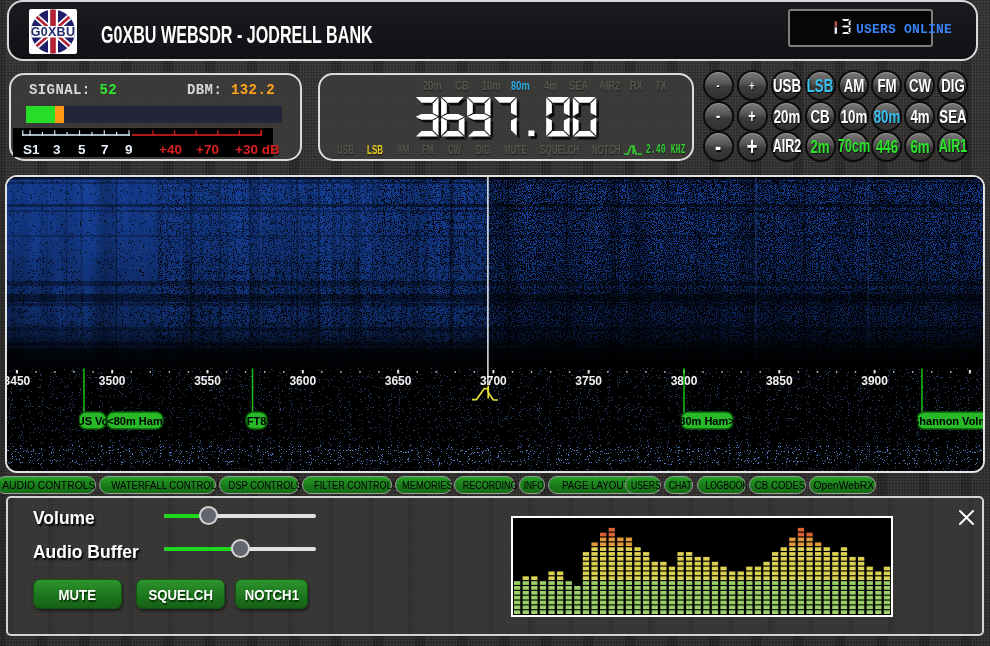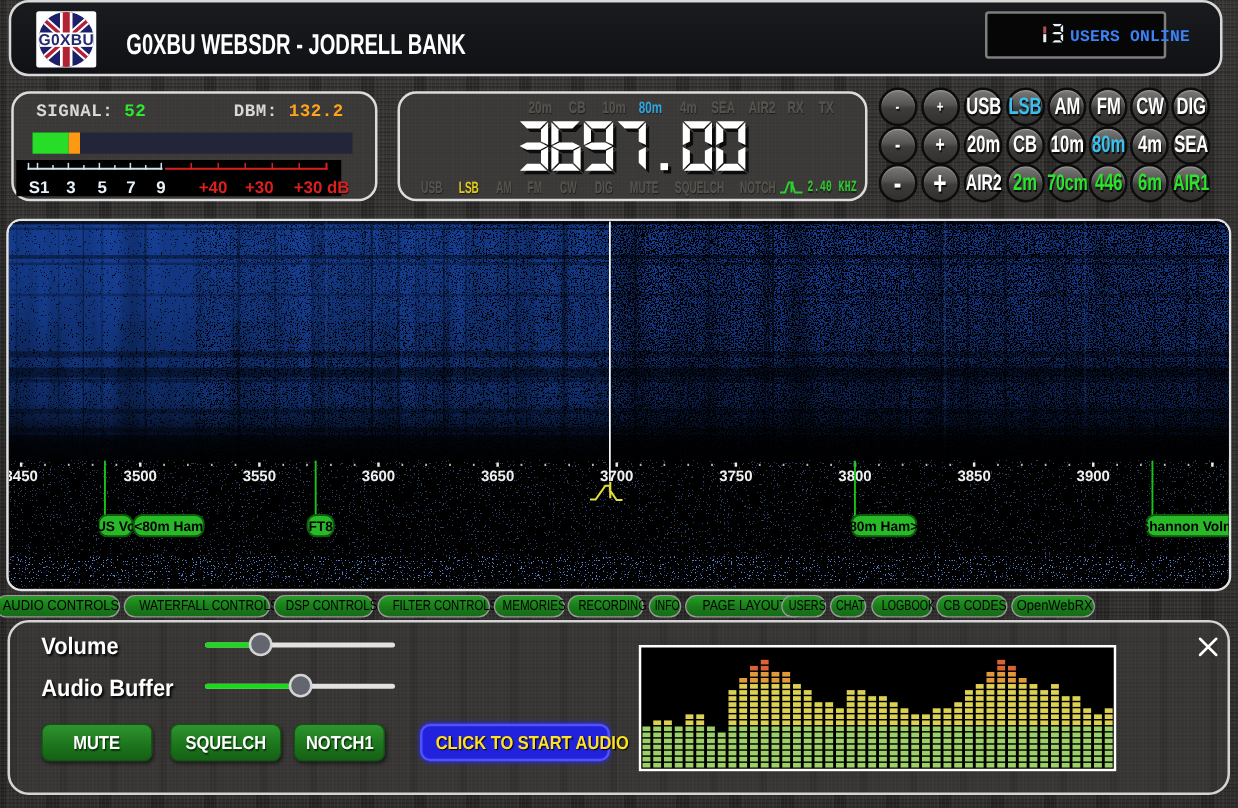--- a/index.html
+++ b/index.html
@@ -43,21 +43,21 @@
 color:#fff;font-weight:bold;text-align:center;box-shadow:inset 0 1px 1px rgba(255,255,255,0.25)}
 .rb span{position:absolute;left:50%;top:50%;transform:translate(-50%,-52%) scale(0.70,1);text-shadow:1px 1.5px 1px rgba(0,0,0,0.85);white-space:nowrap}
 .rb .grn{color:#2ce42c}.rb .cyn{color:#3bc0ee}
 
 #wf{position:absolute;left:5px;top:175px;width:980px;height:298px;background:#000;border:2px solid #e2e2e2;border-radius:12px;overflow:hidden}
 
 #tabs{position:absolute;left:0;top:476px;width:990px;height:19px}
 .tab{position:absolute;top:0;height:18px;border-radius:9px;background:linear-gradient(180deg,#23a023,#1a7a1a 55%,#156c15);border:1px solid #9a9a9a;color:#000;font-size:11.5px;text-align:center;white-space:nowrap;line-height:16.5px}
 .tab span{display:inline-block;transform:scale(0.86,1);transform-origin:center}
 
-#bot{position:absolute;left:6px;top:496px;width:978px;height:140px;background:#383736;border:2px solid #d4d4d4;border-radius:17px;
+#bot{position:absolute;left:6px;top:496px;width:978px;height:140px;background:#383736;border:2px solid #d4d4d4;border-radius:5px;
 background-image:repeating-linear-gradient(90deg, rgba(255,255,255,0.018) 0 1px, transparent 1px 3px),repeating-linear-gradient(0deg, rgba(0,0,0,0.07) 0 1px, transparent 1px 3px),repeating-linear-gradient(90deg, rgba(0,0,0,0.09) 0 6px, transparent 6px 40px)}
 .wlab{position:absolute;color:#fff;font-weight:bold;font-size:19px;text-shadow:1.5px 1.5px 2px #000;transform:scale(0.92,1);transform-origin:0 0}
 .track{position:absolute;height:4px;border-radius:2px;background:#e2e2e2}
 .track .fill{position:absolute;left:0;top:0;height:4px;border-radius:2px;background:#1dd91d}
 .thumb{position:absolute;width:19px;height:19px;border-radius:50%;background:#63656f;border:2px solid #d4d4d4}
 .gbtn{position:absolute;height:30px;border-radius:7px;background:linear-gradient(180deg,#2f9b2f,#1d7a1d);background:linear-gradient(180deg,#2e942e,#1c741c 60%,#166016);border:1px solid #115511;color:#fff;font-weight:bold;font-size:15px;text-align:center;text-shadow:1px 1.5px 1px #063306;box-shadow:1px 2px 3px rgba(0,0,0,0.5)}
 .gbtn i,.bbtn i{font-style:normal;display:inline-block;transform:scale(0.88,1);white-space:nowrap}
 .bbtn{position:absolute;height:30px;border-radius:8px;white-space:nowrap;background:#2222dd;border:2px solid #5050ff;color:#ffe223;font-weight:bold;font-size:15px;text-align:center;text-shadow:1px 1px 1px #000;box-shadow:0 0 4px #2a2aee}
 #eqbox{position:absolute;left:511px;top:516px;width:382px;height:101px;background:#000;border:2px solid #fff}
 #xcls{position:absolute;left:958px;top:509px;width:17px;height:17px}
@@ -113,21 +113,21 @@
         <rect x="9.2" y="2.3" width="1.2" height="5.5" fill="#cfe4ef"></rect>
         <rect x="139.4" y="2.3" width="1.2" height="5.5" fill="#d81f1f"></rect>
         <rect x="161.0" y="2.3" width="1.2" height="5.5" fill="#d81f1f"></rect>
         <rect x="182.6" y="2.3" width="1.2" height="5.5" fill="#d81f1f"></rect>
         <rect x="204.2" y="2.3" width="1.2" height="5.5" fill="#d81f1f"></rect>
         <rect x="225.8" y="2.3" width="1.2" height="5.5" fill="#d81f1f"></rect>
         <rect x="247.4" y="2.3" width="1.2" height="5.5" fill="#d81f1f"></rect>
         <rect x="247.8" y="2.3" width="1.2" height="5.5" fill="#d81f1f"></rect>
       </svg>
   <span class="sl" style="left:10px">S1</span><span class="sl" style="left:40px">3</span><span class="sl" style="left:65px">5</span><span class="sl" style="left:88px">7</span><span class="sl" style="left:112px">9</span>
-  <span class="rl" style="left:146px">+40</span><span class="rl" style="left:183px">+30</span><span class="rl" style="left:222px">+30 dB</span>
+  <span class="rl" style="left:146px">+40</span><span class="rl" style="left:183px">+70</span><span class="rl" style="left:222px">+30 dB</span>
  </div>
 </div>
 <div id="freq" class="panel">
  <div class="bandrow">
   <span style="left:103px">20m</span>
       <span style="left:135px">CB</span>
       <span style="left:162px">10m</span>
       <span class="cy" style="left:191px">80m</span>
       <span style="left:224px">4m</span>
       <span style="left:249px">SEA</span>
@@ -540,21 +540,20 @@
       <div class="fill" style="width:38px"></div>
     </div>
  <div class="thumb" style="left:191px;top:8px"></div>
  <div class="track" style="left:156px;top:49px;width:152px">
       <div class="fill" style="width:68px"></div>
     </div>
  <div class="thumb" style="left:223px;top:41px"></div>
  <div class="gbtn" style="left:25px;top:81px;width:89px;line-height:29px"><i>MUTE</i></div>
  <div class="gbtn" style="left:128px;top:81px;width:89px;line-height:29px"><i>SQUELCH</i></div>
  <div class="gbtn" style="left:227px;top:81px;width:73px;line-height:29px"><i>NOTCH1</i></div>
- <div class="bbtn" style="left:328px;top:81px;width:152px;line-height:27px"><i>CLICK TO START AUDIO</i></div>
 </div>
 <div id="eqbox"><svg width="378" height="97" viewBox="0 0 378 97">
       <rect x="1.0" y="92.30" width="6.3" height="3.7" fill="#9ccf68"></rect>
       <rect x="1.0" y="87.45" width="6.3" height="3.7" fill="#9ccf68"></rect>
       <rect x="1.0" y="82.60" width="6.3" height="3.7" fill="#9ccf68"></rect>
       <rect x="1.0" y="77.75" width="6.3" height="3.7" fill="#9ccf68"></rect>
       <rect x="1.0" y="72.90" width="6.3" height="3.7" fill="#9ccf68"></rect>
       <rect x="1.0" y="68.05" width="6.3" height="3.7" fill="#9ccf68"></rect>
       <rect x="1.0" y="63.20" width="6.3" height="3.7" fill="#9ccf68"></rect>
       <rect x="9.6" y="92.30" width="6.3" height="3.7" fill="#9ccf68"></rect>

